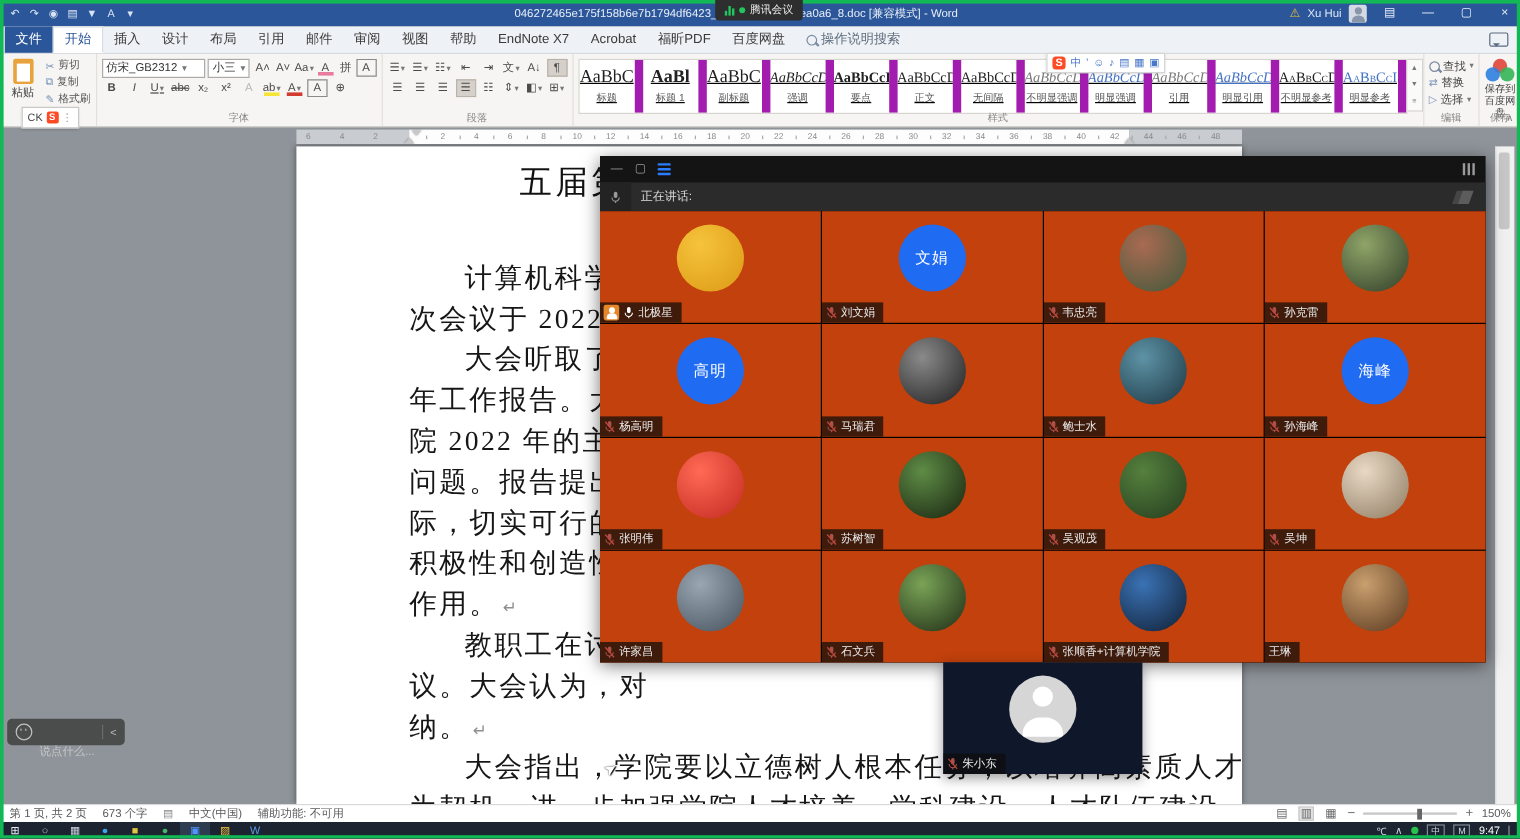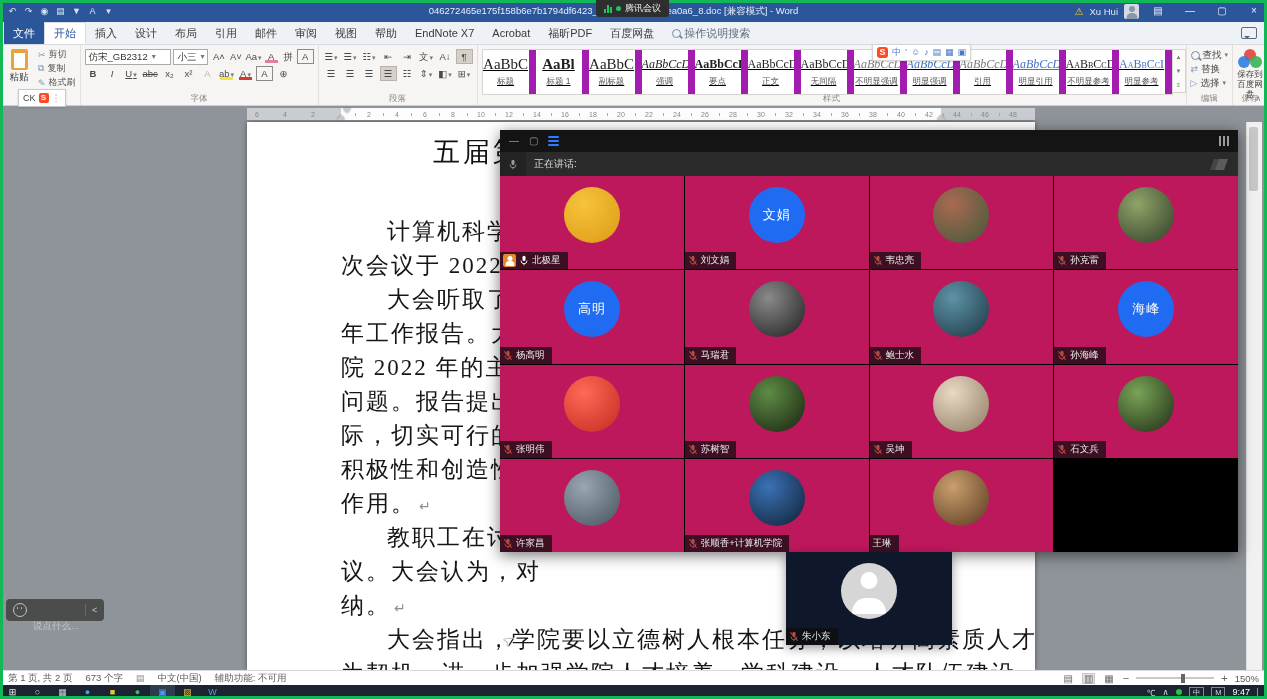--- a/index.html
+++ b/index.html
@@ -123,21 +123,21 @@
   .m-colicon{margin-left:auto;display:flex;gap:2px;}
   .m-colicon span{width:2px;height:10px;background:#9a9a9a;}
   .m-speakbar{height:24px;background:#2b2b2b;display:flex;align-items:center;}
   .m-micbox{width:26px;height:100%;background:#232323;display:flex;align-items:center;justify-content:center;}
   .m-speaktext{font-size:10px;color:#ddd;margin-left:8px;}
   .m-logo{margin-left:auto;margin-right:12px;display:flex;}
   .m-logo span{display:inline-block;width:9px;height:11px;background:#454545;transform:skewX(-20deg);}
   .m-logo span:last-child{background:#5c5c5c;margin-left:-4px;}
   .vgrid{position:absolute;left:0;top:46px;right:0;bottom:0;display:grid;grid-template-columns:repeat(4,1fr);
          grid-template-rows:repeat(4,1fr);gap:1px;background:#000;}
-  .vcell{position:relative;background:#be185d;overflow:hidden;}
+  .vcell{position:relative;background:#c2410c;overflow:hidden;}
   .avatar{position:absolute;left:50%;top:11px;transform:translateX(-50%);width:56px;height:56px;border-radius:50%;
           display:flex;align-items:center;justify-content:center;overflow:hidden;}
   .avtext{color:#fff;font-size:13px;letter-spacing:1px;}
   .nstrip{position:absolute;left:0;bottom:0;display:flex;align-items:center;gap:3px;background:rgba(12,12,12,.72);
           padding:2px 7px 2px 3px;}
   .pname{font-size:9.5px;color:#ececec;white-space:nowrap;}
   .hostbadge{width:13px;height:13px;background:#e5882b;border-radius:2px;position:relative;flex:0 0 auto;}
   .hb-head{position:absolute;left:50%;top:2px;transform:translateX(-50%);width:5px;height:5px;border-radius:50%;background:#fff;}
   .hb-body{position:absolute;left:50%;bottom:1.5px;transform:translateX(-50%);width:9px;height:4.5px;border-radius:4px 4px 1px 1px;background:#fff;}
   .mic{display:inline-flex;width:10px;height:11px;}
@@ -695,59 +695,73 @@
                 <rect x="4.2" y="0.8" width="3.6" height="6.4" rx="1.8" fill="#a8524a"></rect>
                 <path d="M2.4 6.6a3.6 3.8 0 0 0 7.2 0" stroke="#a8524a" stroke-width="1.1" fill="none"></path>
                 <line x1="6" y1="10.4" x2="6" y2="12.2" stroke="#a8524a" stroke-width="1.1"></line>
                 <line x1="1.6" y1="1.6" x2="10.4" y2="11.6" stroke="#c2443a" stroke-width="1.3"></line>
               </svg>
             </span>
             <span class="pname">苏树智</span>
           </div>
         </div>
         <div class="vcell">
+          <div class="avatar" style="background: radial-gradient(circle at 35% 30%, rgb(85, 128, 61), rgb(36, 60, 30));"></div>
+          <div class="nstrip">
+            <span class="mic">
+              <svg width="10" height="11" viewBox="0 0 12 13">
+                <rect x="4.2" y="0.8" width="3.6" height="6.4" rx="1.8" fill="#a8524a"></rect>
+                <path d="M2.4 6.6a3.6 3.8 0 0 0 7.2 0" stroke="#a8524a" stroke-width="1.1" fill="none"></path>
+                <line x1="6" y1="10.4" x2="6" y2="12.2" stroke="#a8524a" stroke-width="1.1"></line>
+                <line x1="1.6" y1="1.6" x2="10.4" y2="11.6" stroke="#c2443a" stroke-width="1.3"></line>
+              </svg>
+            </span>
+            <span class="pname">吴观茂</span>
+          </div>
+        </div>
+        <div class="vcell">
           <div class="avatar" style="background: radial-gradient(circle at 35% 30%, rgb(233, 217, 196), rgb(141, 122, 98));"></div>
           <div class="nstrip">
             <span class="mic">
               <svg width="10" height="11" viewBox="0 0 12 13">
                 <rect x="4.2" y="0.8" width="3.6" height="6.4" rx="1.8" fill="#a8524a"></rect>
                 <path d="M2.4 6.6a3.6 3.8 0 0 0 7.2 0" stroke="#a8524a" stroke-width="1.1" fill="none"></path>
                 <line x1="6" y1="10.4" x2="6" y2="12.2" stroke="#a8524a" stroke-width="1.1"></line>
                 <line x1="1.6" y1="1.6" x2="10.4" y2="11.6" stroke="#c2443a" stroke-width="1.3"></line>
               </svg>
             </span>
             <span class="pname">吴坤</span>
           </div>
         </div>
         <div class="vcell">
+          <div class="avatar" style="background: radial-gradient(circle at 35% 30%, rgb(154, 167, 178), rgb(69, 82, 94));"></div>
+          <div class="nstrip">
+            <span class="mic">
+              <svg width="10" height="11" viewBox="0 0 12 13">
+                <rect x="4.2" y="0.8" width="3.6" height="6.4" rx="1.8" fill="#a8524a"></rect>
+                <path d="M2.4 6.6a3.6 3.8 0 0 0 7.2 0" stroke="#a8524a" stroke-width="1.1" fill="none"></path>
+                <line x1="6" y1="10.4" x2="6" y2="12.2" stroke="#a8524a" stroke-width="1.1"></line>
+                <line x1="1.6" y1="1.6" x2="10.4" y2="11.6" stroke="#c2443a" stroke-width="1.3"></line>
+              </svg>
+            </span>
+            <span class="pname">许家昌</span>
+          </div>
+        </div>
+        <div class="vcell">
           <div class="avatar" style="background: radial-gradient(circle at 35% 30%, rgb(121, 163, 86), rgb(31, 44, 22));"></div>
           <div class="nstrip">
             <span class="mic">
               <svg width="10" height="11" viewBox="0 0 12 13">
                 <rect x="4.2" y="0.8" width="3.6" height="6.4" rx="1.8" fill="#a8524a"></rect>
                 <path d="M2.4 6.6a3.6 3.8 0 0 0 7.2 0" stroke="#a8524a" stroke-width="1.1" fill="none"></path>
                 <line x1="6" y1="10.4" x2="6" y2="12.2" stroke="#a8524a" stroke-width="1.1"></line>
                 <line x1="1.6" y1="1.6" x2="10.4" y2="11.6" stroke="#c2443a" stroke-width="1.3"></line>
               </svg>
             </span>
             <span class="pname">石文兵</span>
-          </div>
-        </div>
-        <div class="vcell">
-          <div class="avatar" style="background: radial-gradient(circle at 35% 30%, rgb(154, 167, 178), rgb(69, 82, 94));"></div>
-          <div class="nstrip">
-            <span class="mic">
-              <svg width="10" height="11" viewBox="0 0 12 13">
-                <rect x="4.2" y="0.8" width="3.6" height="6.4" rx="1.8" fill="#a8524a"></rect>
-                <path d="M2.4 6.6a3.6 3.8 0 0 0 7.2 0" stroke="#a8524a" stroke-width="1.1" fill="none"></path>
-                <line x1="6" y1="10.4" x2="6" y2="12.2" stroke="#a8524a" stroke-width="1.1"></line>
-                <line x1="1.6" y1="1.6" x2="10.4" y2="11.6" stroke="#c2443a" stroke-width="1.3"></line>
-              </svg>
-            </span>
-            <span class="pname">许家昌</span>
           </div>
         </div>
         <div class="vcell">
           <div class="avatar" style="background: radial-gradient(circle at 35% 30%, rgb(58, 114, 181), rgb(16, 31, 51));"></div>
           <div class="nstrip">
             <span class="mic">
               <svg width="10" height="11" viewBox="0 0 12 13">
                 <rect x="4.2" y="0.8" width="3.6" height="6.4" rx="1.8" fill="#a8524a"></rect>
                 <path d="M2.4 6.6a3.6 3.8 0 0 0 7.2 0" stroke="#a8524a" stroke-width="1.1" fill="none"></path>
                 <line x1="6" y1="10.4" x2="6" y2="12.2" stroke="#a8524a" stroke-width="1.1"></line>

